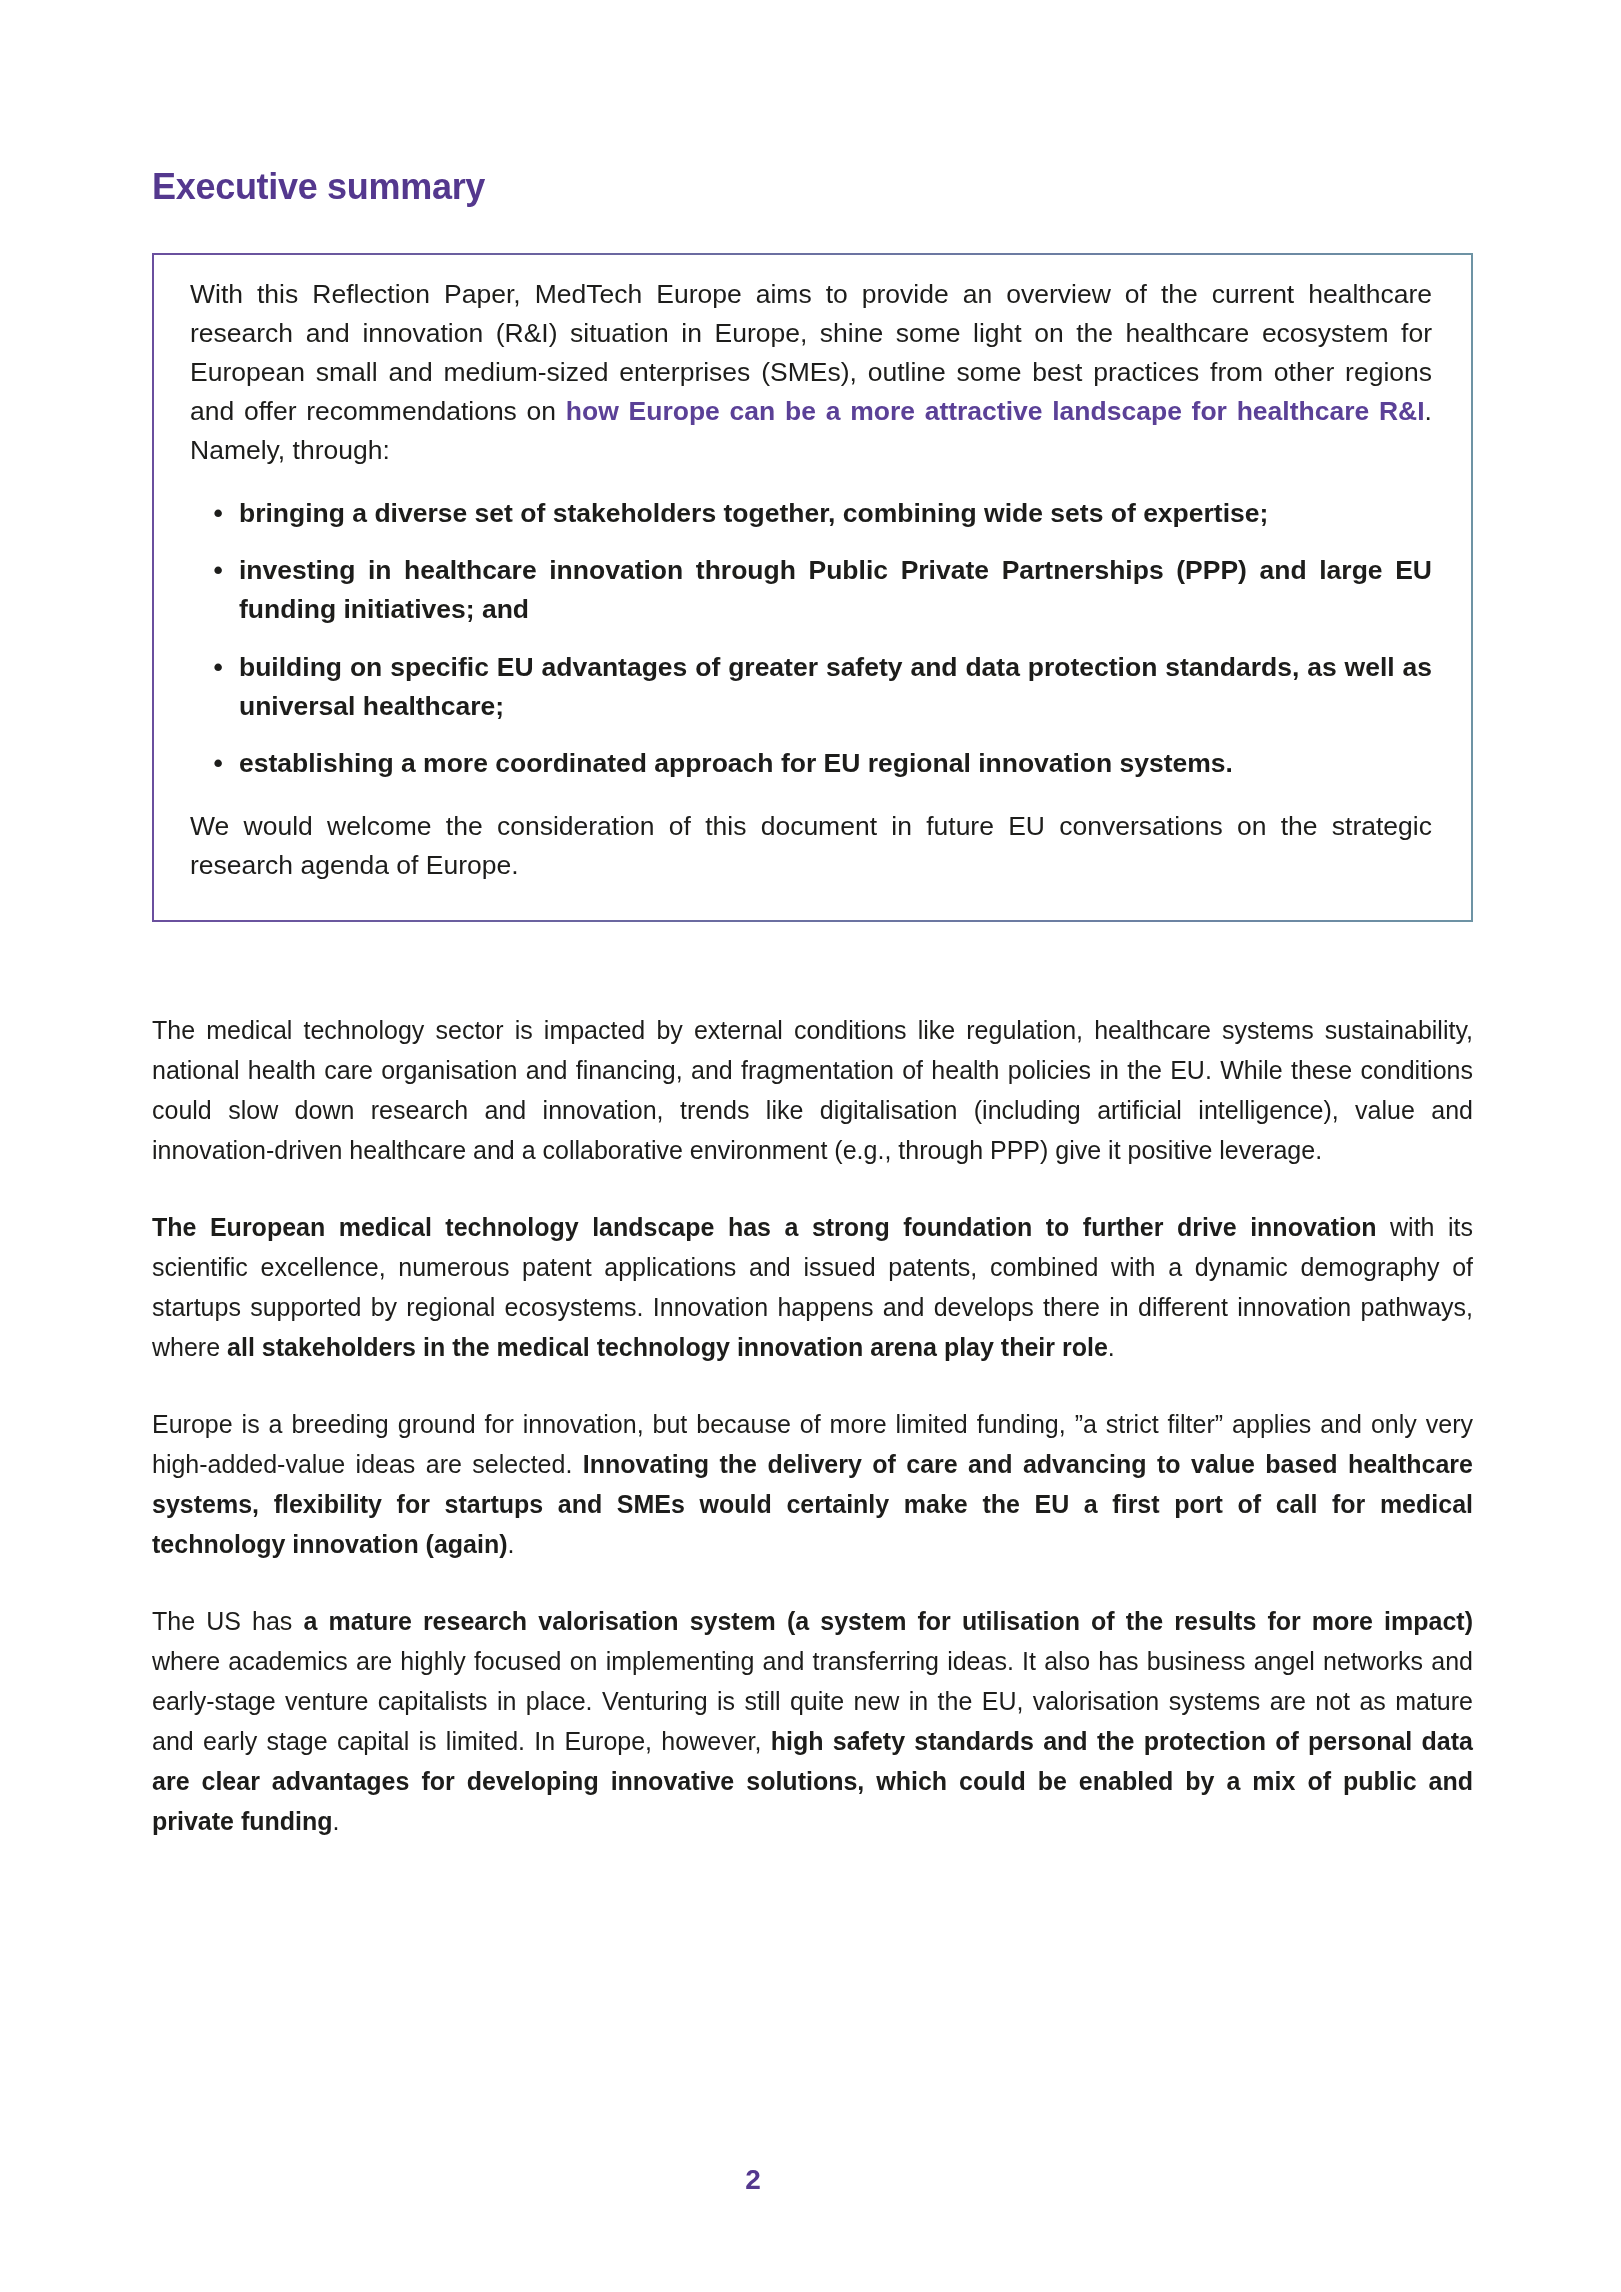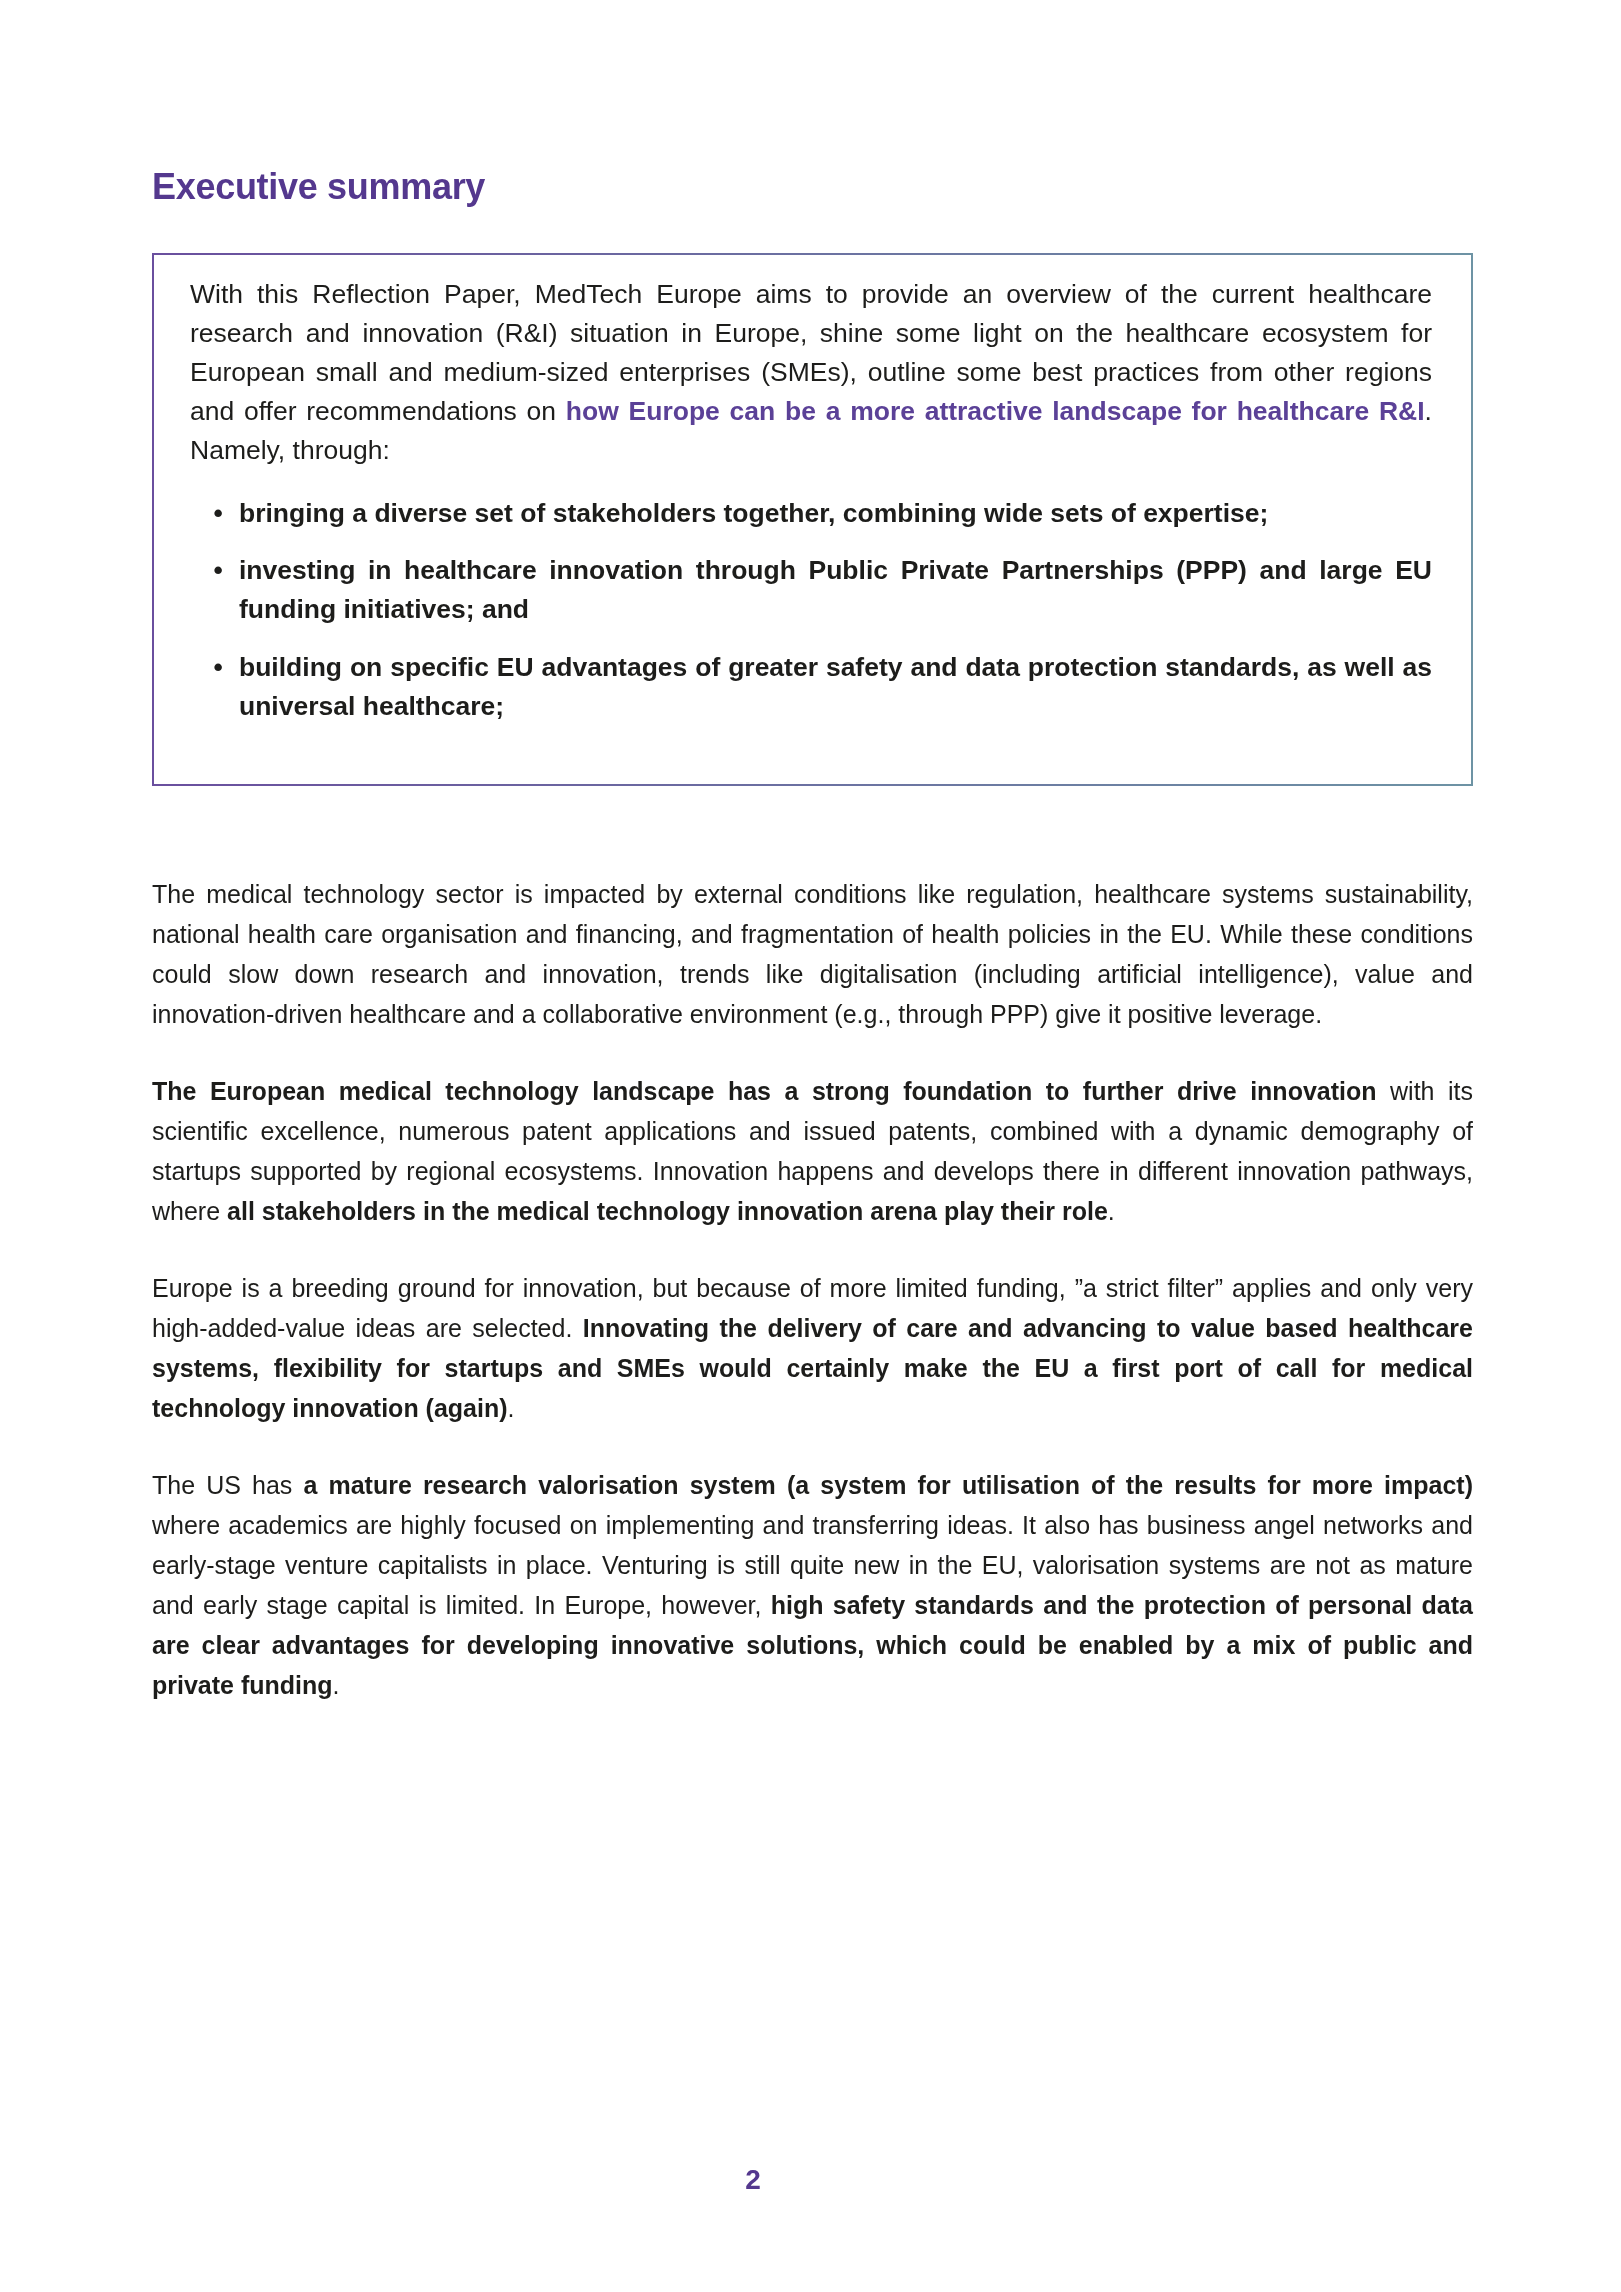--- a/index.html
+++ b/index.html
@@ -101,22 +101,24 @@
     <h1 class="title">Executive summary</h1>
 
     <div class="summary-box">
       <p class="intro"><span>With this Reflection Paper, MedTech Europe aims to provide an overview of the current healthcare research and innovation (R&amp;I) situation in Europe, shine some light on the healthcare ecosystem for European small and medium-sized enterprises (SMEs), outline some best practices from other regions and offer recommendations on </span><span class="bp">how Europe can be a more attractive landscape for healthcare R&amp;I</span><span>. Namely, through:</span></p>
 
       <ul class="bullets">
 
       <li>bringing a diverse set of stakeholders together, combining wide sets of expertise;</li>
           <li>investing in healthcare innovation through Public Private Partnerships (PPP) and large EU funding initiatives; and</li>
           <li>building on specific EU advantages of greater safety and data protection standards, as well as universal healthcare;</li>
+          <li>establishing a more coordinated approach for EU regional innovation systems.</li>
         </ul>
 
+      <p class="outro">We would welcome the consideration of this document in future EU conversations on the strategic research agenda of Europe.</p>
     </div>
 
     <div class="body-paragraphs">
 
     <p class="para"><span>The medical technology sector is impacted by external conditions like regulation, healthcare systems sustainability, national health care organisation and financing, and fragmentation of health policies in the EU. While these conditions could slow down research and innovation, trends like digitalisation (including artificial intelligence), value and innovation-driven healthcare and a collaborative environment (e.g., through PPP) give it positive leverage.</span></p>
         <p class="para"><span class="b">The European medical technology landscape has a strong foundation to further drive innovation</span><span> with its scientific excellence, numerous patent applications and issued patents, combined with a dynamic demography of startups supported by regional ecosystems. Innovation happens and develops there in different innovation pathways, where </span><span class="b">all stakeholders in the medical technology innovation arena play their role</span><span>.</span></p>
         <p class="para"><span>Europe is a breeding ground for innovation, but because of more limited funding, ”a strict filter” applies and only very high-added-value ideas are selected. </span><span class="b">Innovating the delivery of care and advancing to value based healthcare systems, flexibility for startups and SMEs would certainly make the EU a first port of call for medical technology innovation (again)</span><span>.</span></p>
         <p class="para"><span>The US has </span><span class="b">a mature research valorisation system (a system for utilisation of the results for more impact)</span><span> where academics are highly focused on implementing and transferring ideas. It also has business angel networks and early-stage venture capitalists in place. Venturing is still quite new in the EU, valorisation systems are not as mature and early stage capital is limited. In Europe, however, </span><span class="b">high safety standards and the protection of personal data are clear advantages for developing innovative solutions, which could be enabled by a mix of public and private funding</span><span>.</span></p>
       </div>
 

